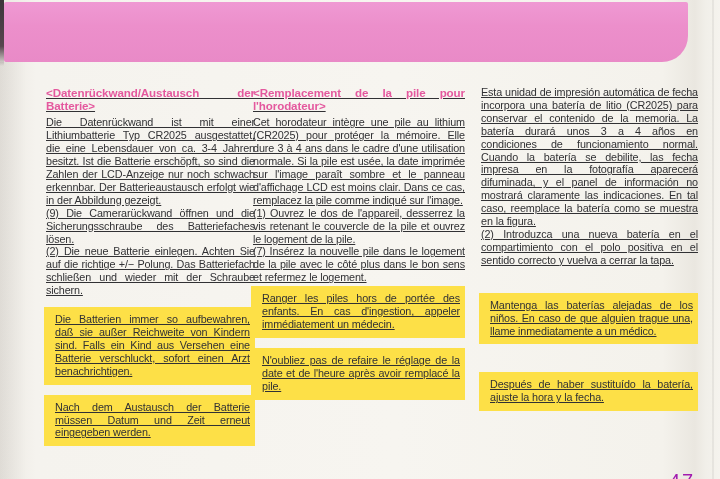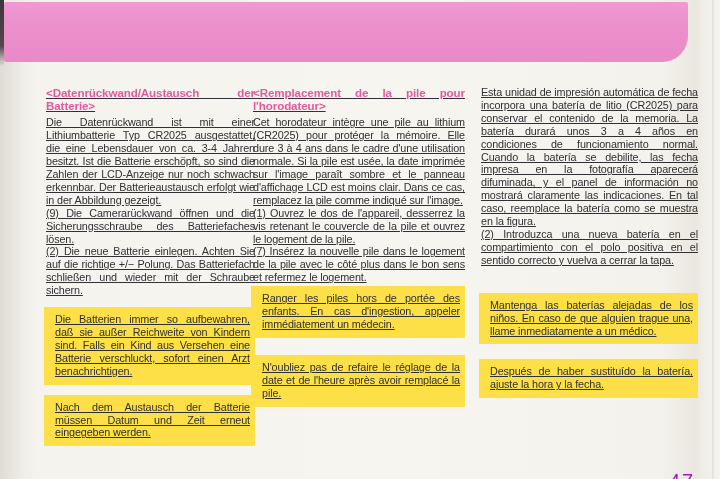--- a/index.html
+++ b/index.html
@@ -58,22 +58,22 @@
     color: #313134;
   }
   .note {
     background: #fde047;
     margin: 10px 0 0 -2px;
     padding: 6px 5px 7px 11px;
     width: calc(100% - 14px);
   }
   #col-fr .note.first { margin-top: 2px; }
   #col-es .note.first { margin-top: 26px; }
-  #col-fr .note + .note { margin-top: 17px; }
-  #col-es .note + .note { margin-top: 15px; }
+  #col-fr .note + .note { margin-top: 10px; }
+  #col-es .note + .note { margin-top: 28px; }
   .page-number {
     position: absolute;
     left: 669px; top: 458px;
     font-size: 20px;
     letter-spacing: 2px;
     color: #a21caf;
     margin-top: 12px;
   }
 </style>
 </head>

